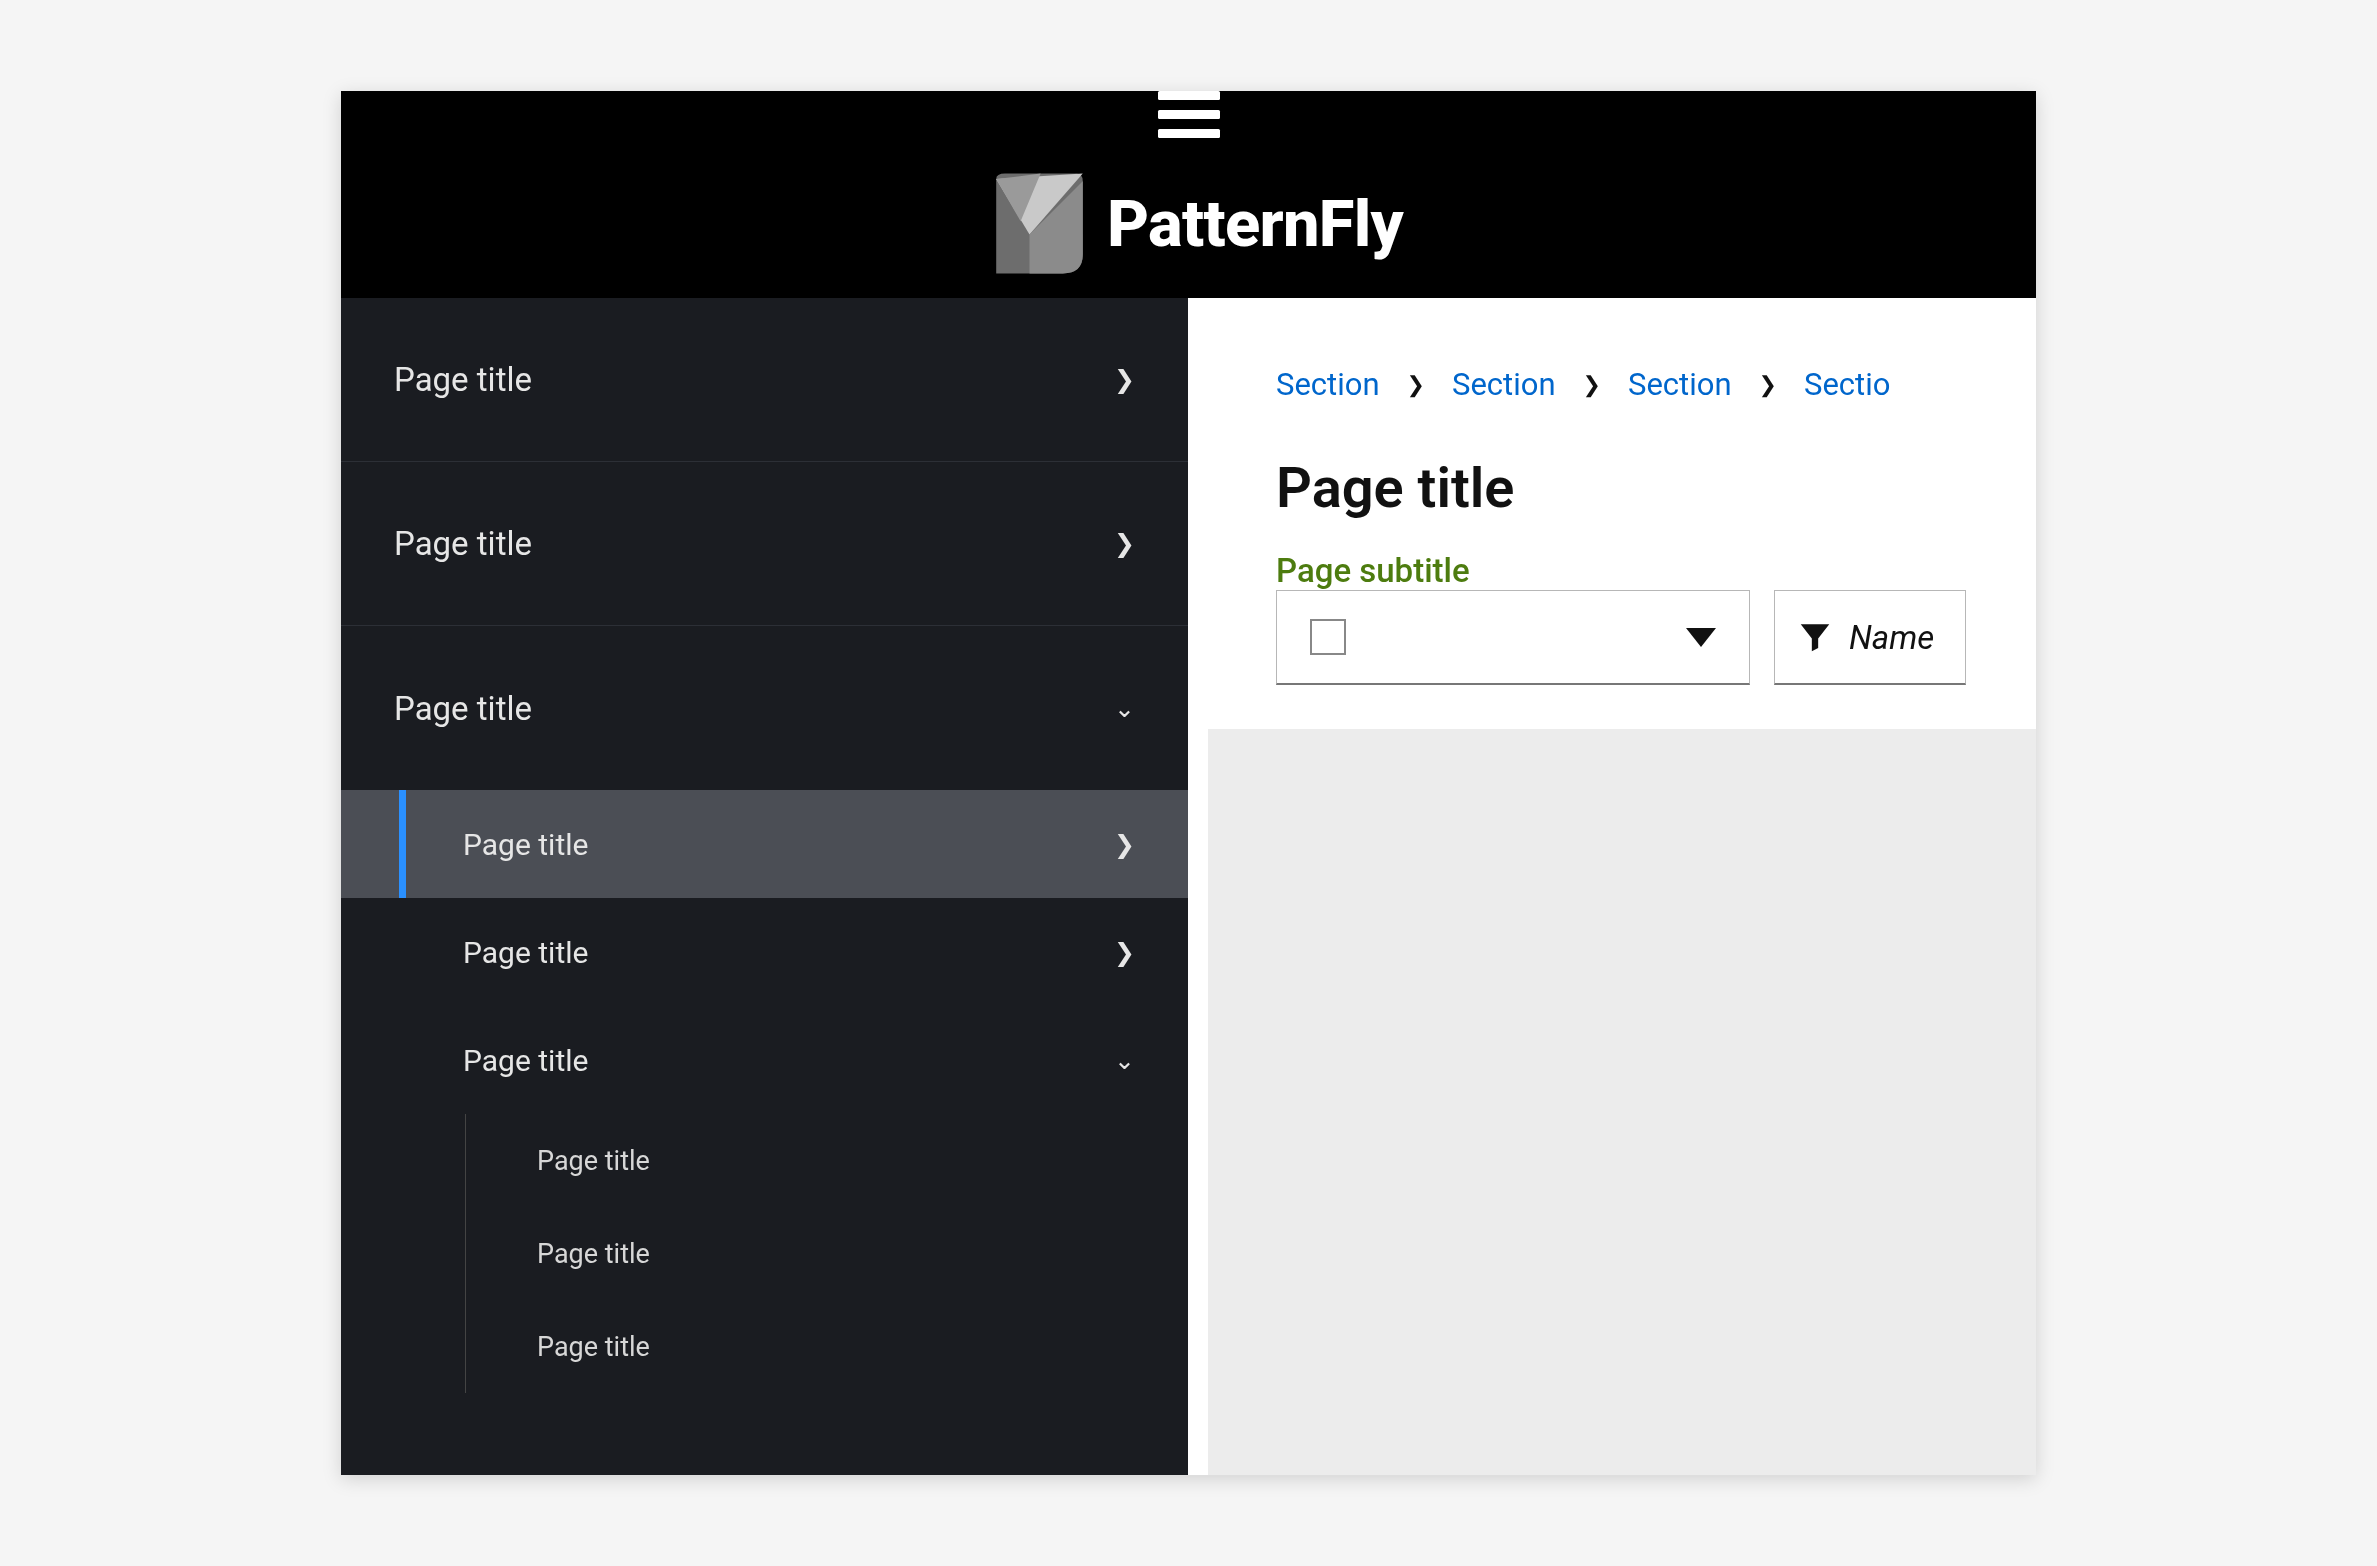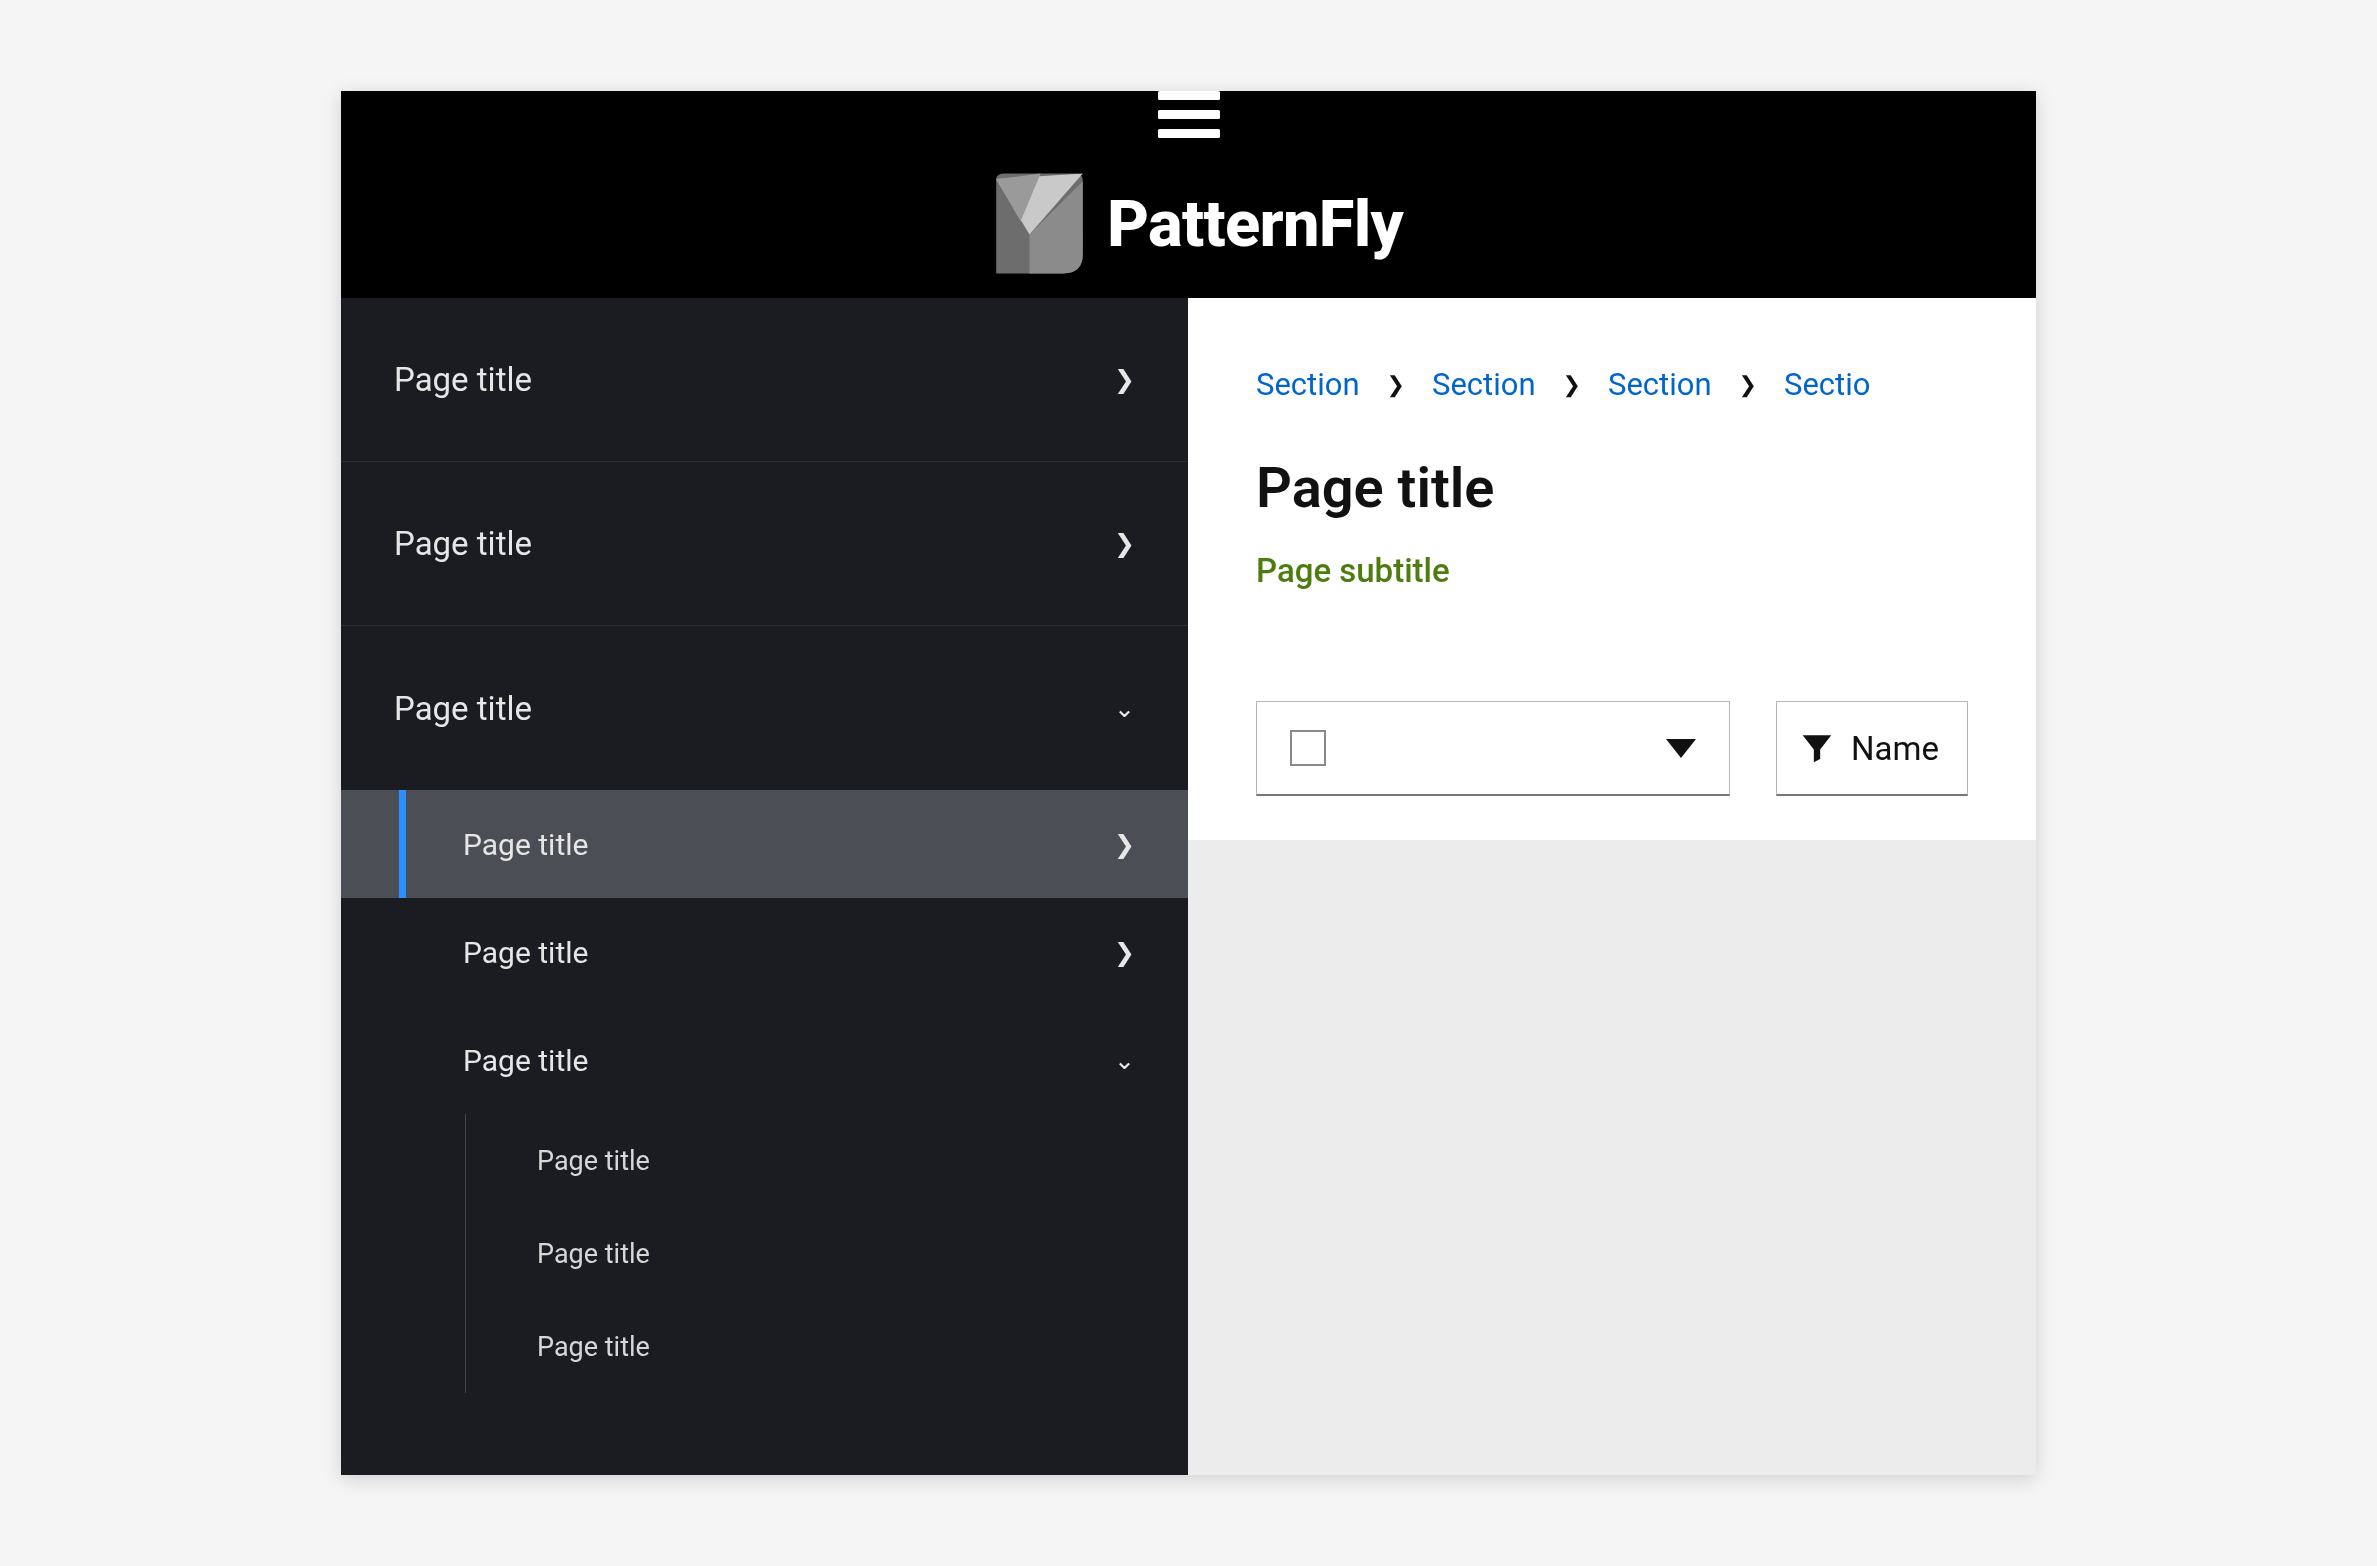--- a/index.html
+++ b/index.html
@@ -81,42 +81,43 @@
   .nav-sub-sub {
     display: flex; align-items: center;
     height: 93px; padding: 0 53px 0 71px;
     font-size: 27px; color: #d7d7d7; cursor: pointer;
   }
   .nav-arrow { font-size: 25px; line-height: 1; }
   
   .main {
     flex: 1; background: #fff; display: flex; flex-direction: column;
     min-width: 0;
+    padding-left: 20px;
   }
   .crumbs {
     padding: 68px 0 0 68px;
     font-size: 31px;
     display: flex; align-items: center; gap: 27px;
     white-space: nowrap; overflow: hidden;
   }
   .crumb-link { color: #0066cc; cursor: pointer; }
   .crumb-sep { color: #111; font-size: 22px; }
   .page-title {
     padding: 52px 0 0 68px;
     font-size: 56px; font-weight: 600; color: #111;
   }
   .page-subtitle {
     padding: 30px 0 0 68px;
     font-size: 33px; font-weight: 500; color: #4d7c0f;
   }
   .toolbar {
-    margin-top: 111px;
     padding: 0 0 0 68px;
-    display: flex; gap: 46px; align-items: stretch;
+    display: flex; gap: 24px; align-items: stretch;
     height: 95px;
+    font-style: italic;
   }
   .dropdown-box {
     width: 474px;
     border: 1.5px solid #b7b7b7;
     border-bottom: 2.2px solid #777;
     background: #fff;
     display: flex; align-items: center; justify-content: space-between;
     padding: 0 33px;
     cursor: pointer;
   }

